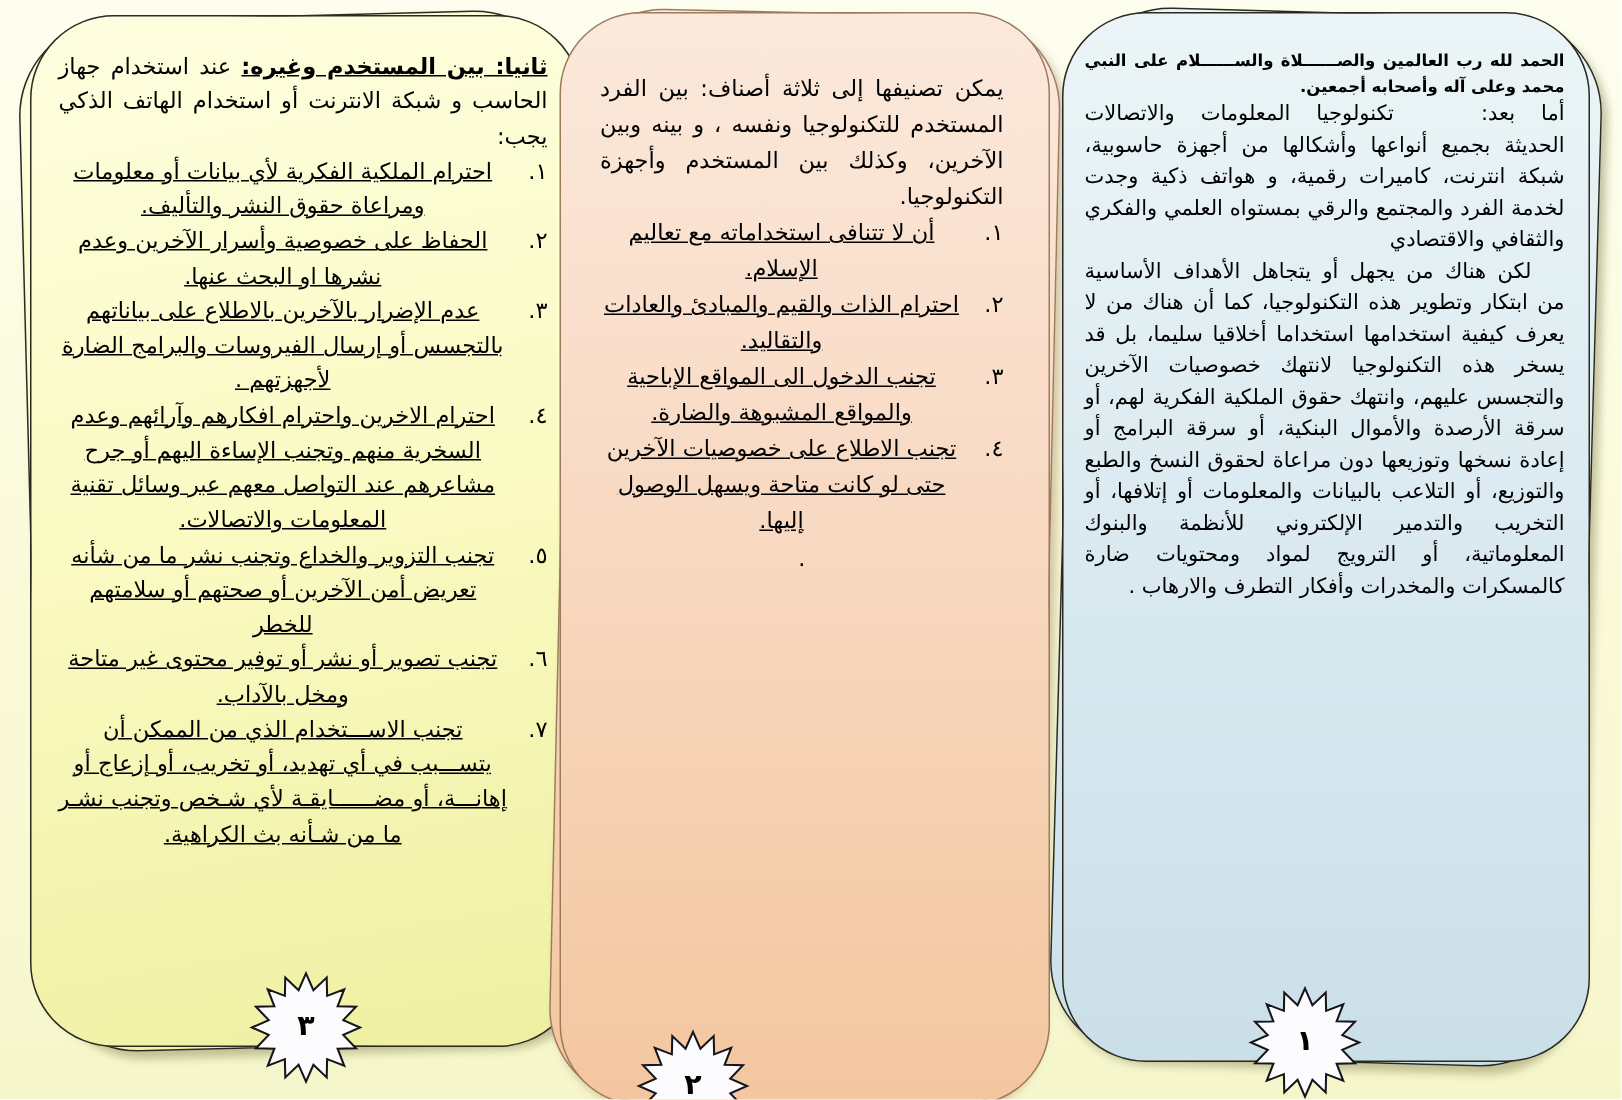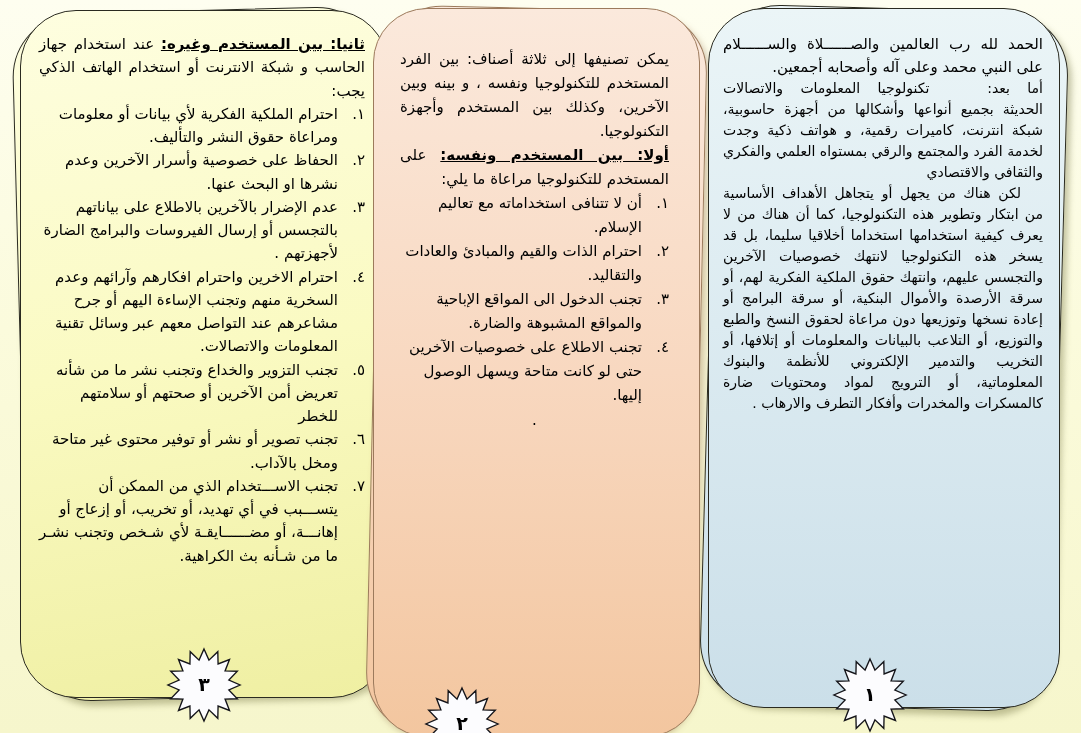--- a/index.html
+++ b/index.html
@@ -34,21 +34,21 @@
     transform:rotate(1.6deg);
     background:linear-gradient(180deg,#EBF5F7 0%,#DCEBF1 45%,#CCE0EA 100%);
   }
   .panel-right .card-front{
     border-radius:56px;
     background:linear-gradient(180deg,#EBF5F7 0%,#DCEBF1 45%,#CBDFE9 100%);
     padding:24px 16px 0 14px;
     font-size:14px;line-height:1.5;
   }
   .panel-right p{margin:0;text-align:justify;}
-  .p-basmala{font-weight:normal;font-size:15px;}
+  .p-basmala{font-weight:bold;font-size:11px;}
   .p-indent{text-indent:22px;}
   .inline-gap{display:inline-block;width:58px;}
   
   .panel-middle{left:373px;top:8px;width:327px;height:729px;}
   .panel-middle .card-back{
     border-radius:62px;
     transform:rotate(1.3deg);
     border-color:#9c7a5c;
     background:linear-gradient(180deg,#FBE9DC 0%,#F8D8C0 50%,#F3C69F 100%);
     box-shadow:4px 5px 6px rgba(140,100,60,.35);
@@ -75,21 +75,21 @@
     background:linear-gradient(170deg,#FEFEE0 0%,#FAFAC2 50%,#EFEFA2 100%);
     padding:22px 22px 0 18px;
     font-size:15px;line-height:1.55;
   }
   .panel-left p{margin:0;text-align:justify;}
   
   .h-bold{font-weight:bold;text-decoration:underline;}
   .list{margin:0;}
   .li{display:flex;align-items:flex-start;}
   .li .num{min-width:27px;text-align:right;white-space:nowrap;}
-  .li .txt{flex:1;}
+  .li .txt{flex:1;text-align:center;text-decoration:underline;}
   
   .seal{
     position:absolute;
     width:78px;height:78px;
     bottom:-26px;
     z-index:5;
   }
   .seal svg{position:absolute;inset:0;}
   .seal polygon{fill:#FCFCFE;stroke:#15151a;stroke-width:1.4;}
   .seal .seal-num{
@@ -147,21 +147,20 @@
           <polygon class="star" points="40.00,3.00 45.07,14.50 54.16,5.82 54.44,18.38 66.16,13.84 61.62,25.56 74.18,25.84 65.50,34.93 77.00,40.00 65.50,45.07 74.18,54.16 61.62,54.44 66.16,66.16 54.44,61.62 54.16,74.18 45.07,65.50 40.00,77.00 34.93,65.50 25.84,74.18 25.56,61.62 13.84,66.16 18.38,54.44 5.82,54.16 14.50,45.07 3.00,40.00 14.50,34.93 5.82,25.84 18.38,25.56 13.84,13.84 25.56,18.38 25.84,5.82 34.93,14.50"></polygon>
         </svg>
       <div class="seal-num">٣</div>
     </div>
   </div>
 
   <div class="panel panel-middle">
     <div class="card-back"></div>
     <div class="card-front">
       <p>يمكن تصنيفها إلى ثلاثة أصناف:  بين الفرد المستخدم للتكنولوجيا ونفسه ، و بينه وبين الآخرين، وكذلك بين المستخدم وأجهزة التكنولوجيا.</p>
-      <p><span class="h-bold">أولا: بين المستخدم ونفسه:</span> <span>على المستخدم للتكنولوجيا مراعاة ما يلي:</span></p>
       <div class="list">
         <div class="li">
           <span class="num">١.</span>
           <span class="txt">أن لا تتنافى استخداماته مع تعاليم الإسلام.</span>
         </div>
         <div class="li">
           <span class="num">٢.</span>
           <span class="txt">احترام الذات والقيم والمبادئ والعادات والتقاليد.</span>
         </div>
         <div class="li">

